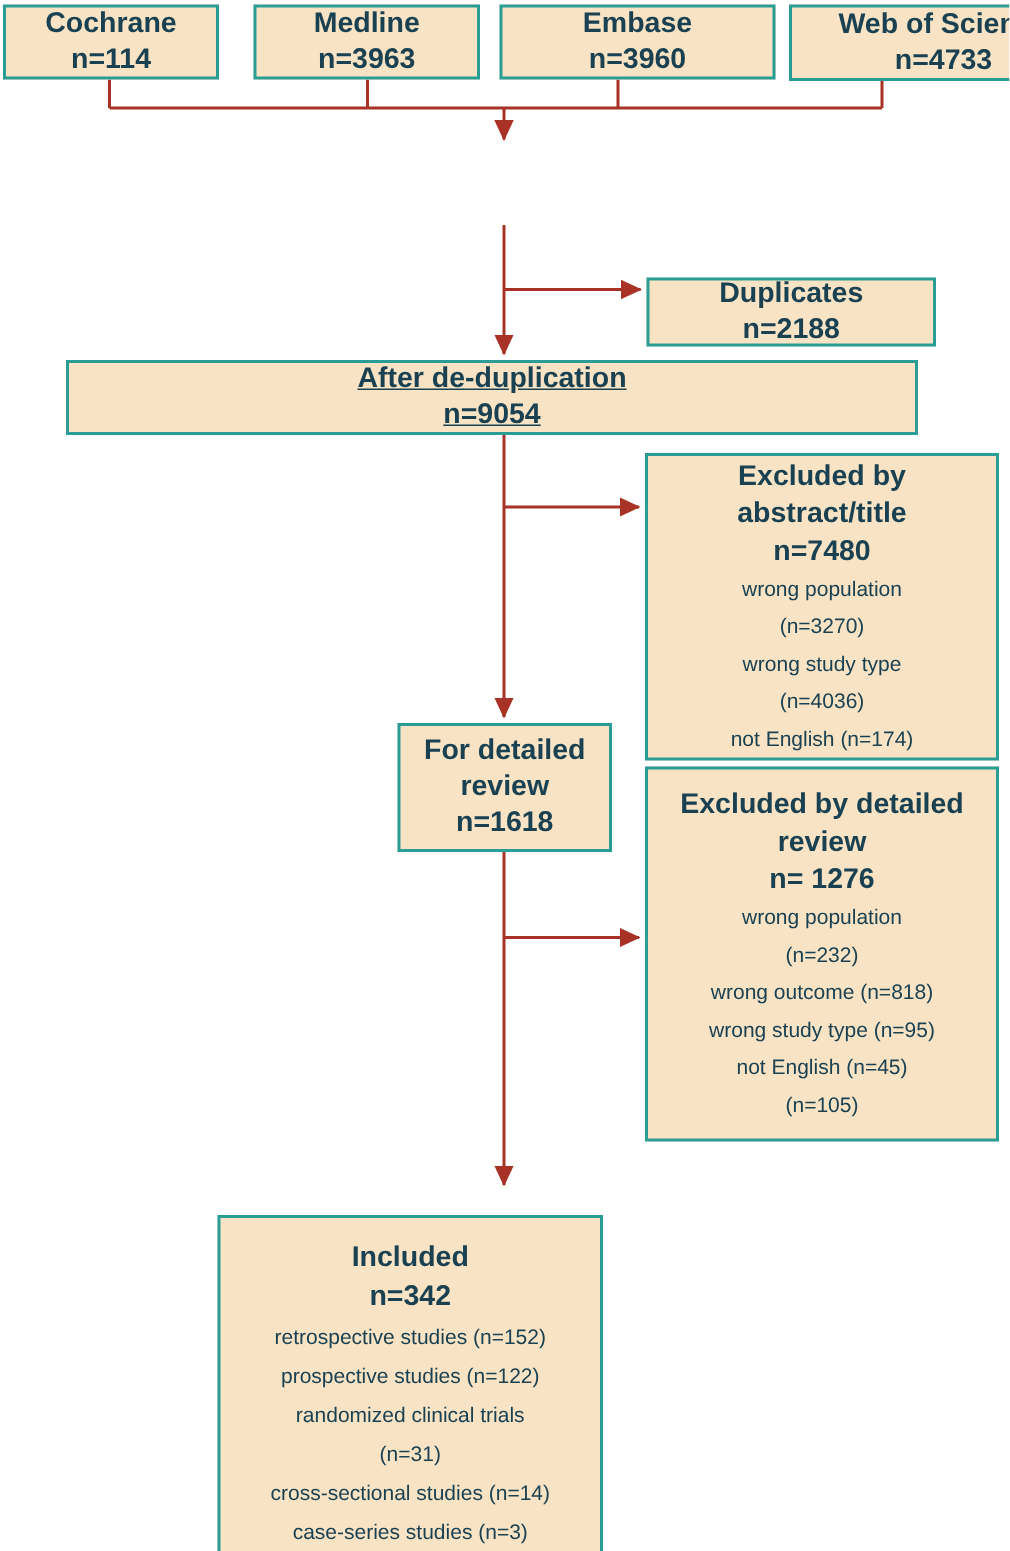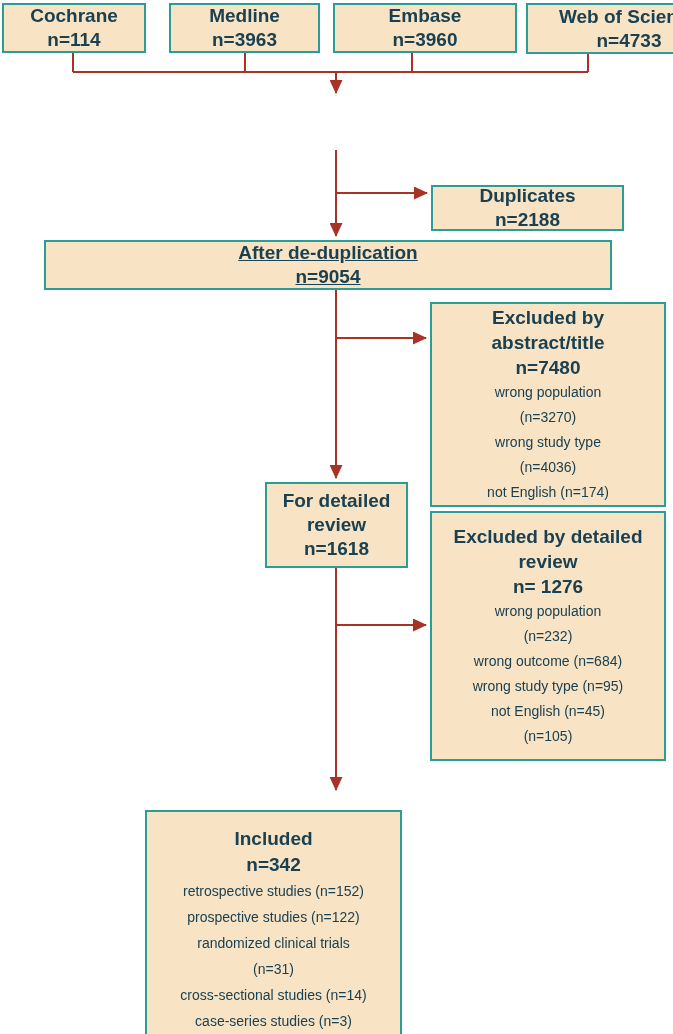--- a/index.html
+++ b/index.html
@@ -127,21 +127,21 @@
     <div class="b">review</div>
     <div class="b">n=1618</div>
   </div>
 
   <div class="node big" style="left:430px; top:487px; width:236px; height:250px;margin-top:24px;">
     <div class="b">Excluded by detailed</div>
     <div class="b">review</div>
     <div class="b">n= 1276</div>
     <div class="d">wrong population</div>
     <div class="d">(n=232)</div>
-    <div class="d">wrong outcome (n=684)</div>
+    <div class="d">wrong outcome (n=818)</div>
     <div class="d">wrong study type (n=95)</div>
     <div class="d">not English (n=45)</div>
     <div class="d">(n=105)</div>
   </div>
 
   <div class="node included" style="left:145px; top:794px; width:257px; height:240px;margin-top:16px;">
     <div class="b">Included</div>
     <div class="b">n=342</div>
     <div class="d">retrospective studies (n=152)</div>
     <div class="d">prospective studies (n=122)</div>

